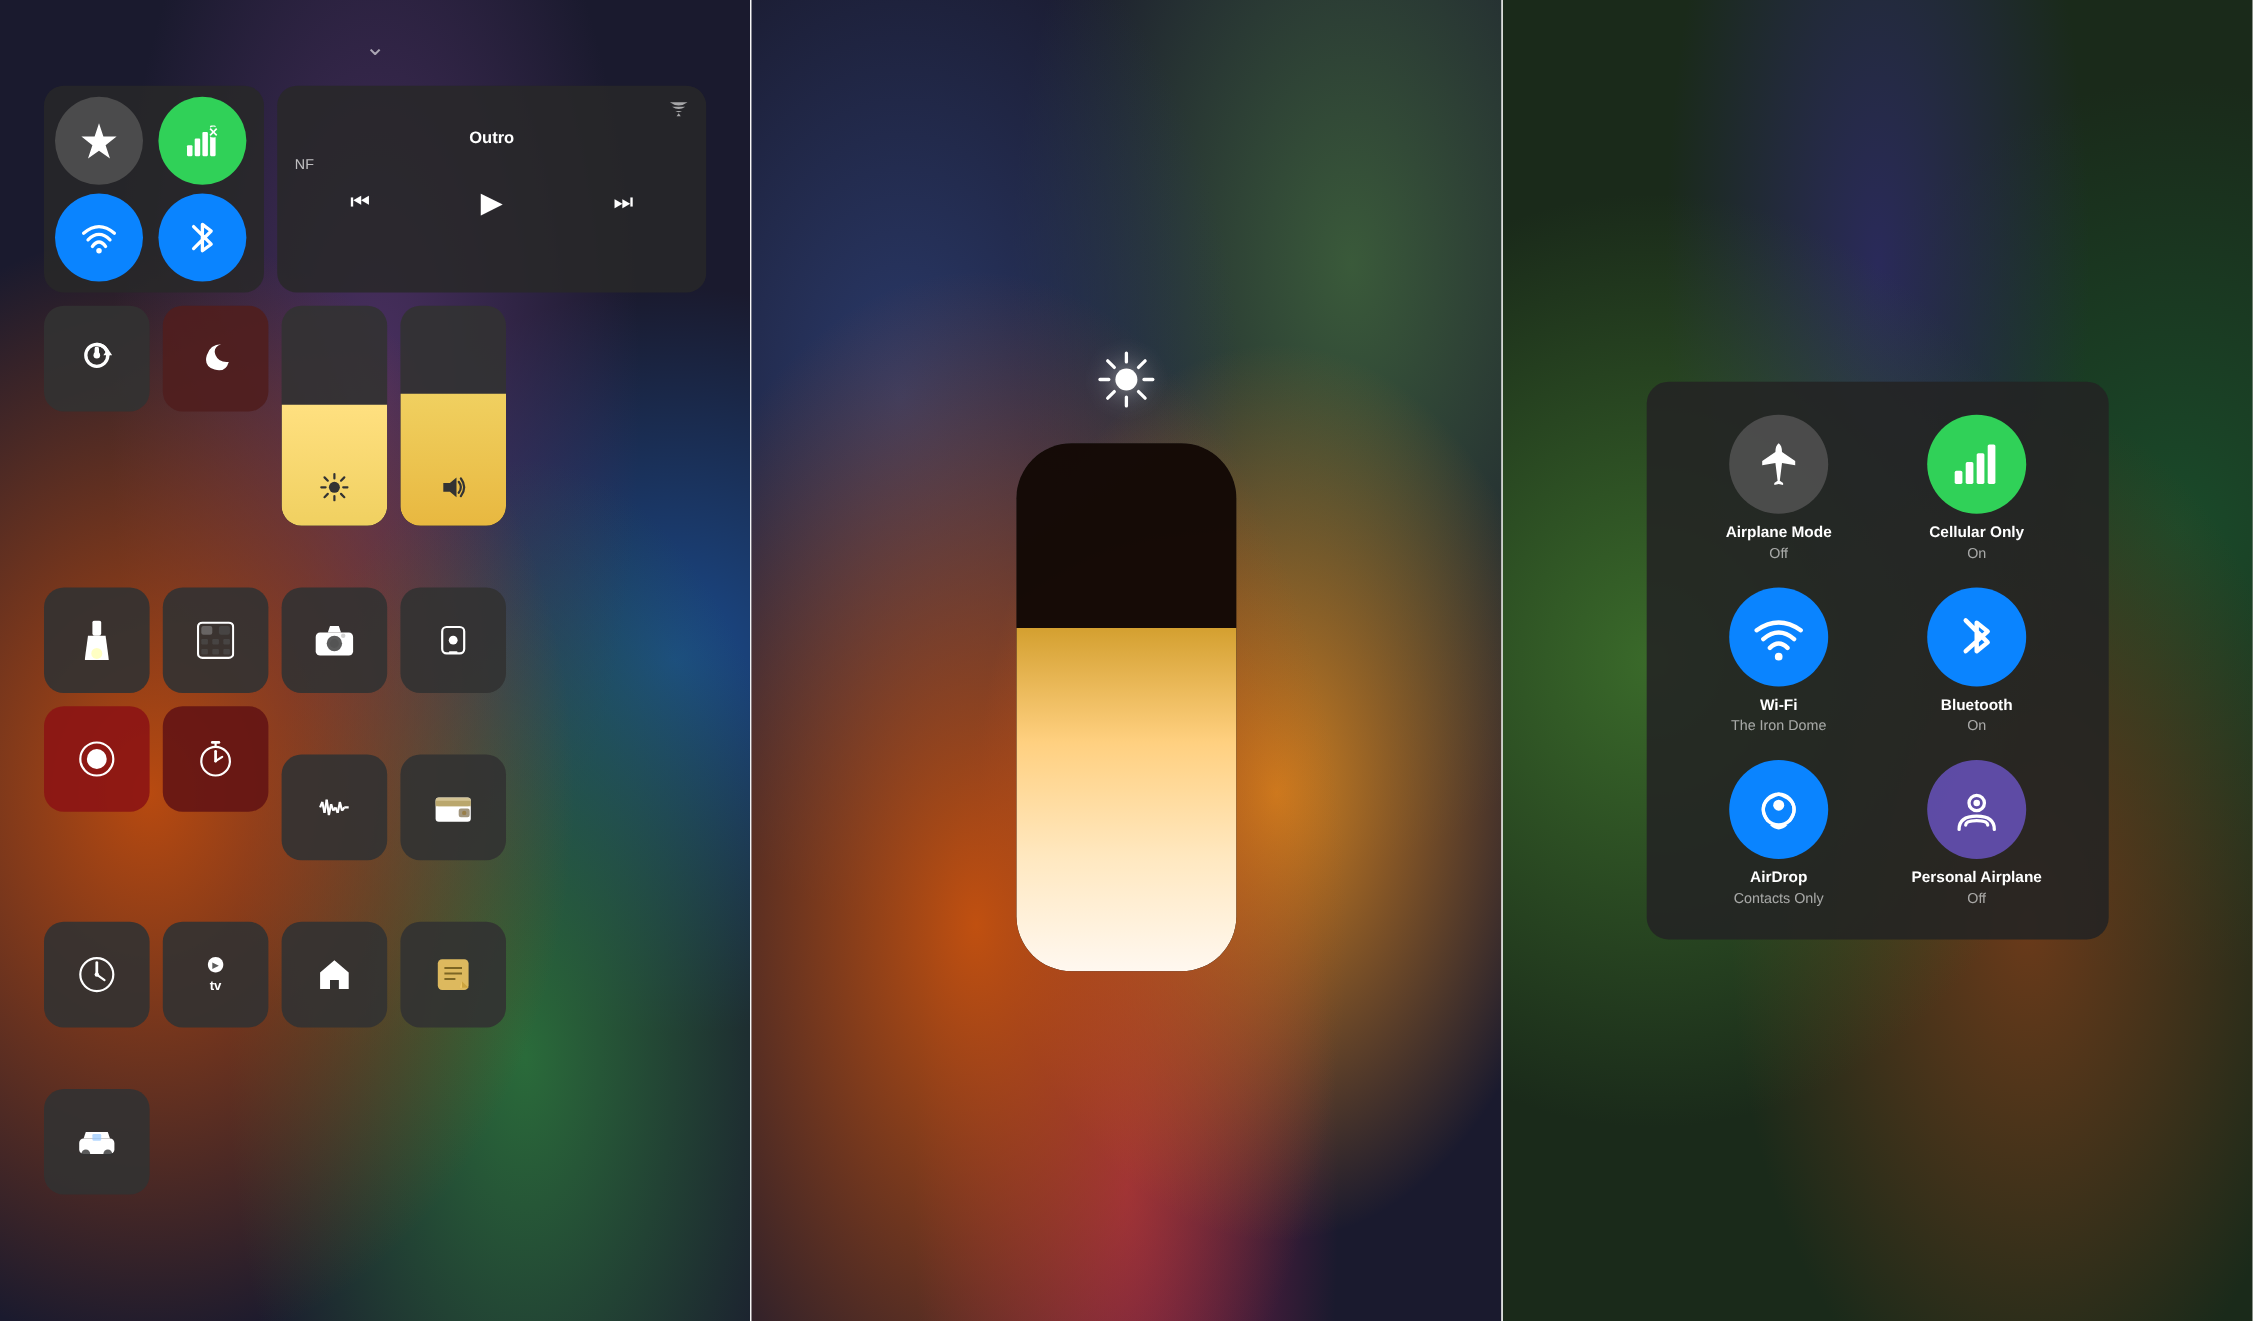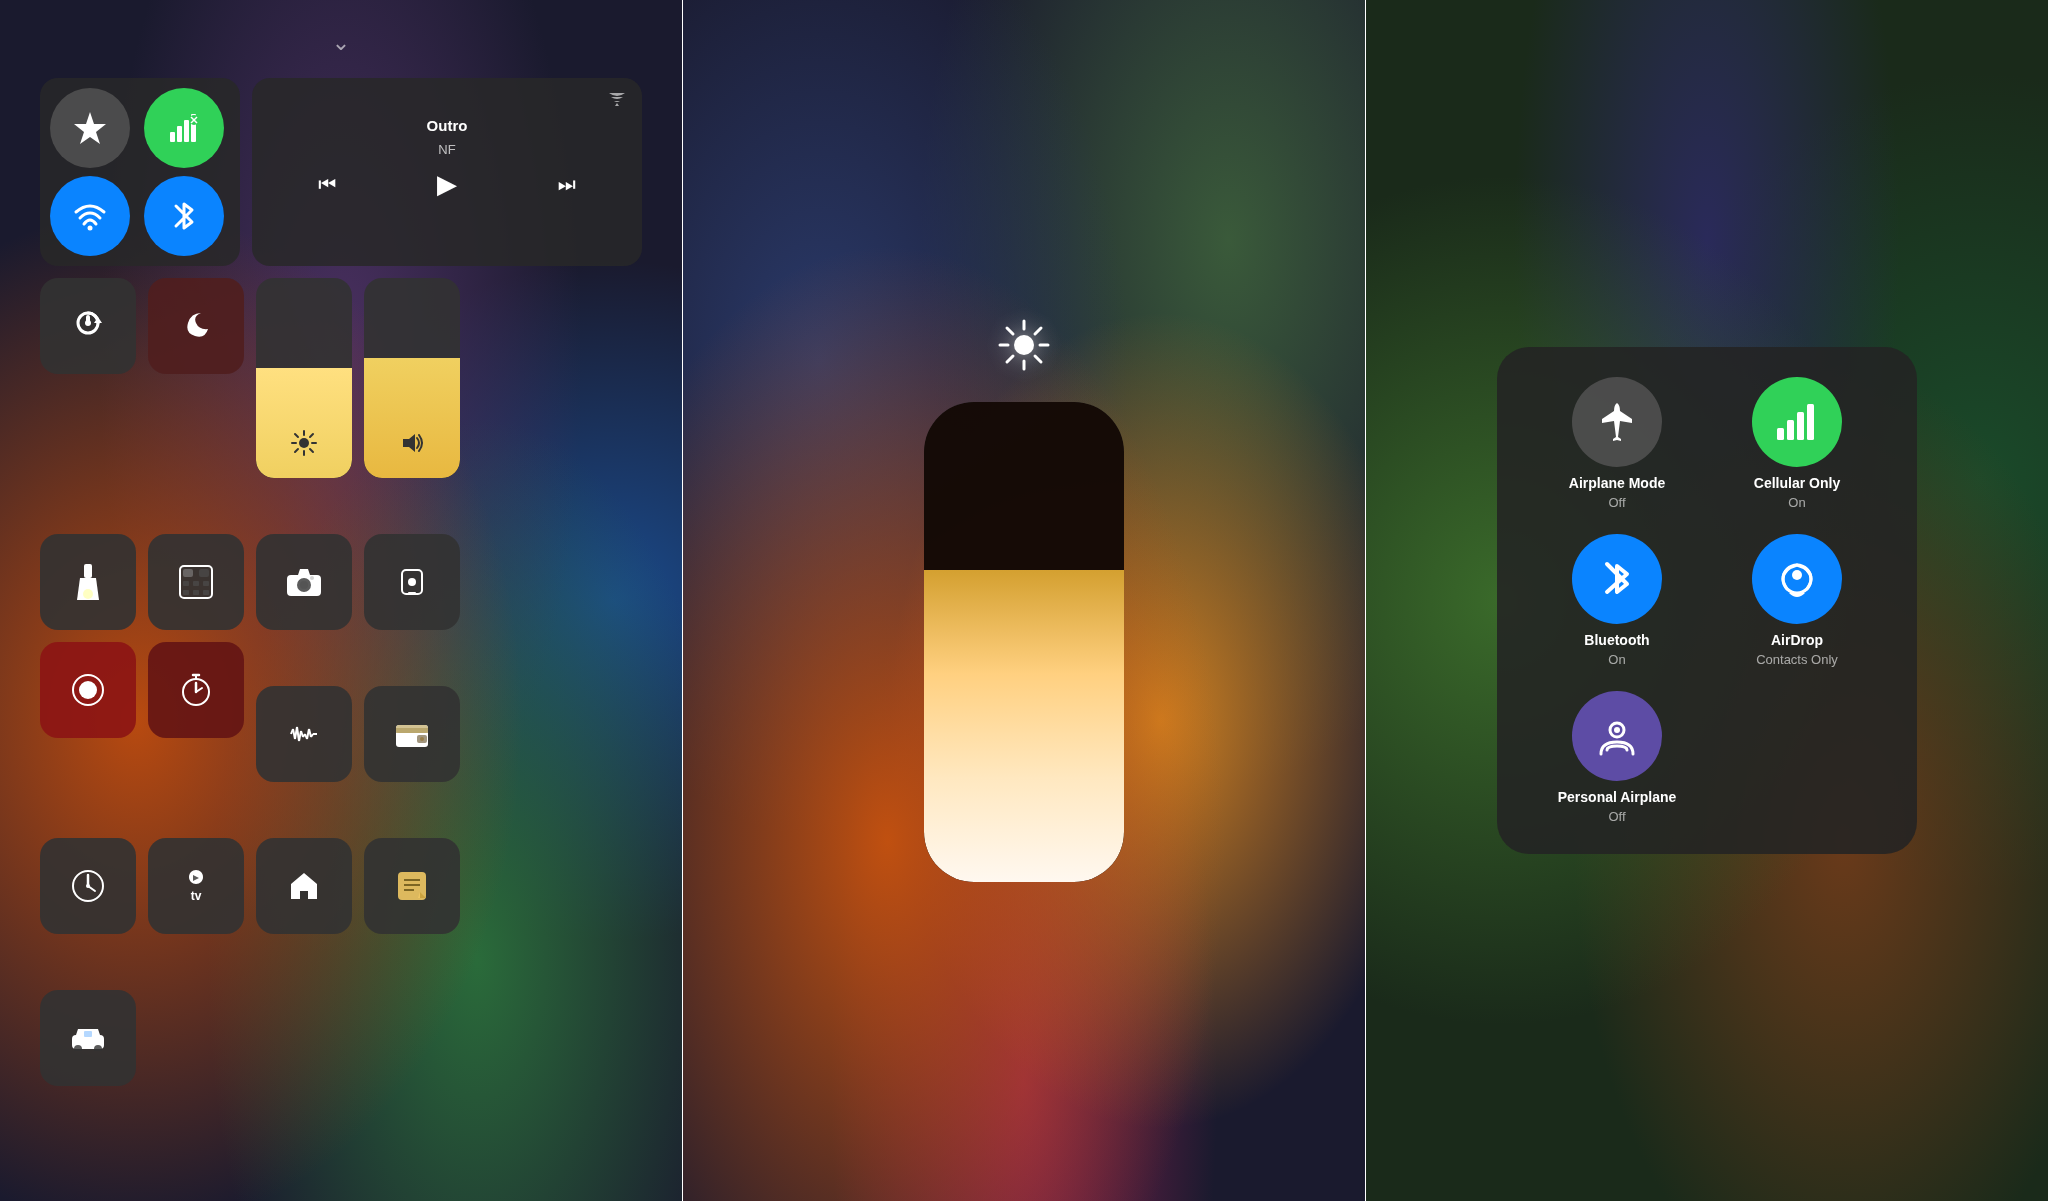--- a/index.html
+++ b/index.html
@@ -130,21 +130,21 @@
     .media-title {
       color: white;
       font-size: 15px;
       font-weight: 600;
       text-align: center;
     }
 
     .media-artist {
       color: rgba(255,255,255,0.7);
       font-size: 13px;
-      text-align: center;
+      text-align: left;
     }
 
     .media-controls {
       display: flex;
       justify-content: space-around;
       align-items: center;
       margin-top: 4px;
     }
 
     .media-controls span {
@@ -319,21 +319,21 @@
     
     .right-content {
       display: flex;
       align-items: center;
       justify-content: center;
       height: 100%;
     }
 
     .network-card {
       background: rgba(35,35,35,0.88);
-      border-radius: 32px;
+      border-radius: 20px;
       padding: 30px 40px;
       width: 420px;
     }
 
     .network-grid {
       display: grid;
       grid-template-columns: 1fr 1fr;
       gap: 24px 20px;
     }
 
@@ -673,20 +673,32 @@
                 <rect x="2" y="26" width="7" height="12" rx="1.5"></rect>
                 <rect x="12" y="18" width="7" height="20" rx="1.5"></rect>
                 <rect x="22" y="10" width="7" height="28" rx="1.5"></rect>
                 <rect x="32" y="2" width="7" height="36" rx="1.5"></rect>
               </svg>
             </div>
             <div class="net-label">Cellular Only</div>
             <div class="net-sub">On</div>
           </div>
 
+          <div class="net-item">
+            <div class="net-circle nc-blue">
+              <svg width="50" height="44" viewBox="0 0 50 44" fill="none">
+                <path d="M5 16 Q25 2 45 16" stroke="white" stroke-width="4" fill="none" stroke-linecap="round"></path>
+                <path d="M11 24 Q25 12 39 24" stroke="white" stroke-width="4" fill="none" stroke-linecap="round"></path>
+                <path d="M17 32 Q25 24 33 32" stroke="white" stroke-width="4" fill="none" stroke-linecap="round"></path>
+                <circle cx="25" cy="40" r="3.5" fill="white"></circle>
+              </svg>
+            </div>
+            <div class="net-label">Wi-Fi</div>
+            <div class="net-sub">The Iron Dome</div>
+          </div>
 
           <div class="net-item">
             <div class="net-circle nc-blue">
               <svg width="36" height="50" viewBox="0 0 36 50" fill="white">
                 <polyline points="8,10 28,30 18,38 18,12 28,20 8,38" stroke="white" stroke-width="4" fill="none" stroke-linecap="round" stroke-linejoin="round"></polyline>
               </svg>
             </div>
             <div class="net-label">Bluetooth</div>
             <div class="net-sub">On</div>
           </div>

